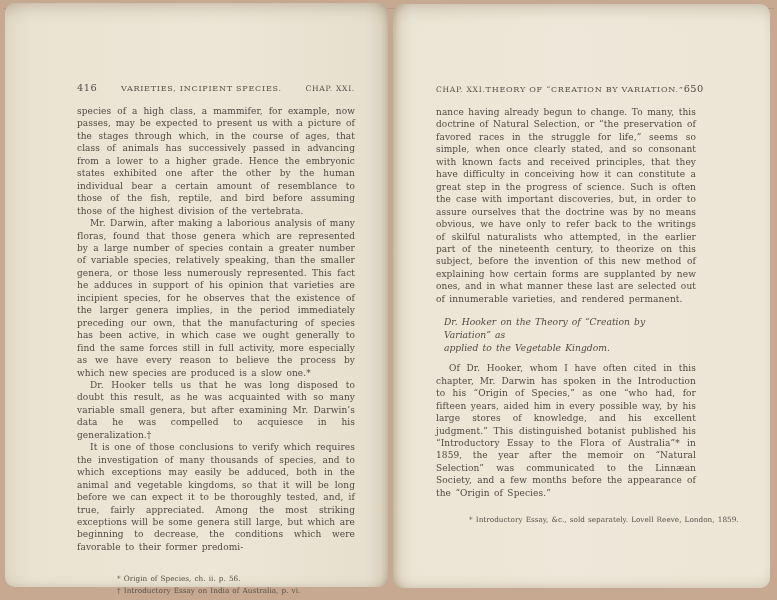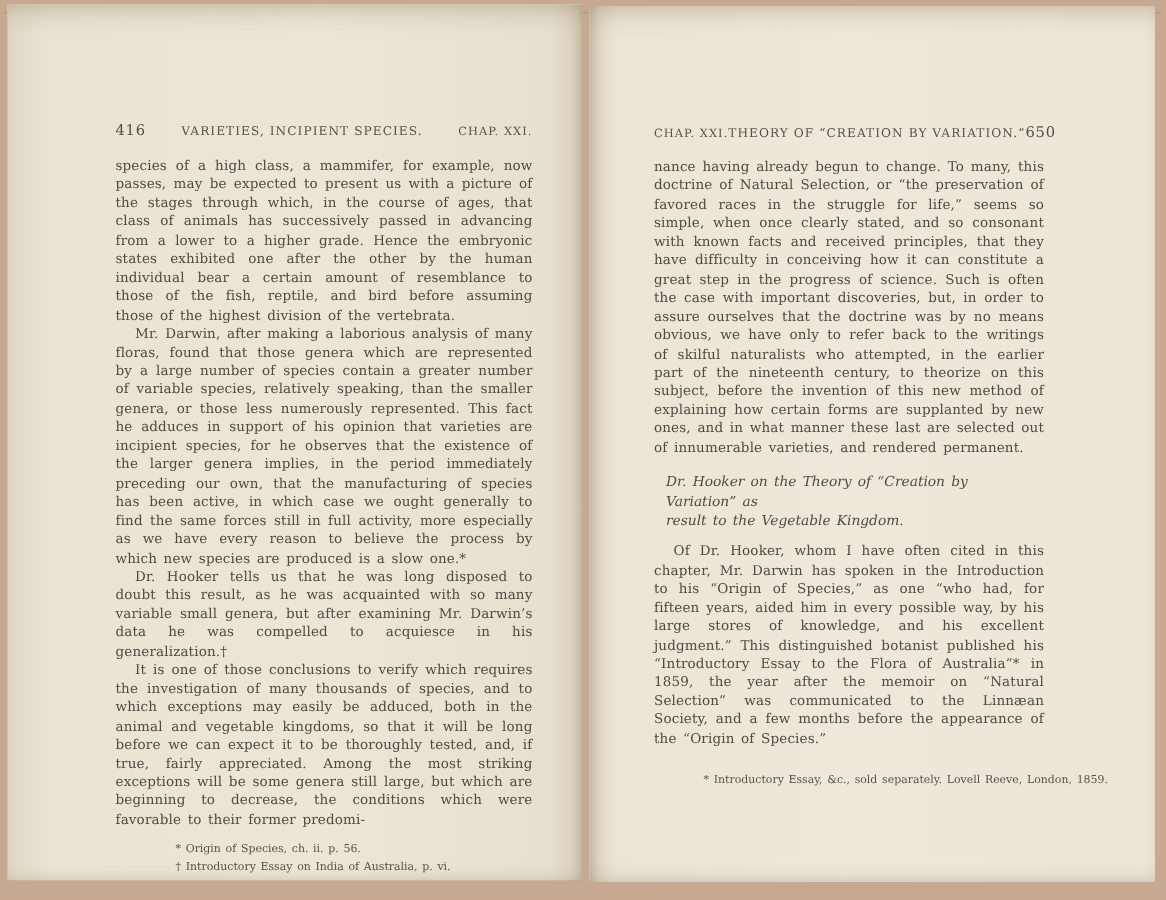--- a/index.html
+++ b/index.html
@@ -6,21 +6,21 @@
   body {
     width: 777px; height: 600px;
     background: #c7a992;
     position: relative;
     overflow: hidden;
     font-family: "DejaVu Serif", serif;
   }
   .page {
     position: absolute;
     color: #4f4b43;
-    border-radius: 0;
+    border-radius: 10px;
   }
   .page.left {
     left: 5px; top: 3px; width: 383px; height: 584px;
     background: linear-gradient(to right, #e0d8c4 0%, #e9e3d2 7%, #ebe6d6 55%, #e6e0cf 94%, #d9cfba 100%);
     box-shadow: inset 0 16px 16px -12px rgba(120,95,70,.30), inset -5px 0 9px -5px rgba(110,85,60,.35), inset 0 -10px 12px -10px rgba(120,95,70,.18);
   }
   .page.right {
     left: 393px; top: 4px; width: 377px; height: 584px;
     background: linear-gradient(to right, #dcd3be 0%, #eae5d4 5%, #ede8d9 45%, #ebe6d6 100%);
     box-shadow: inset 0 16px 16px -12px rgba(120,95,70,.28), inset 6px 0 9px -5px rgba(110,85,60,.32), inset -3px -10px 12px -8px rgba(120,95,70,.20);
@@ -54,21 +54,21 @@
   .section-heading {
     font-style: italic;
     text-align: left;
     font-size: 9.2px;
     line-height: 13px;
     word-spacing: 1.2px;
     margin: 10px 8px 8px 8px;
   }
 
   .footnotes {
-    margin-top: 7px;
+    margin-top: 20px;
     font-size: 7.3px;
     line-height: 11.2px;
     color: #565149;
     word-spacing: 0.8px;
   }
   .page.left  .footnotes { margin-left: 40px; }
   .page.right .footnotes { margin-left: 33px; margin-top: 15px; }
   .footnotes div { white-space: nowrap; }
 </style>
 </head>
@@ -100,21 +100,21 @@
   <div class="inner">
     <div class="running-head">
       <span>CHAP. XXI.</span>
       <span class="rtitle">THEORY OF “CREATION BY VARIATION.”</span>
       <span class="folio">650</span>
     </div>
     <div class="bodytext">
       <p>nance having already begun to change.  To many, this doctrine of Natural Selection, or “the preservation of favored races in the struggle for life,” seems so simple, when once clearly stated, and so consonant with known facts and received principles, that they have difficulty in conceiving how it can constitute a great step in the progress of science. Such is often the case with important discoveries, but, in order to assure ourselves that the doctrine was by no means obvious, we have only to refer back to the writings of skilful naturalists who attempted, in the earlier part of the nineteenth century, to theorize on this subject, before the invention of this new method of explaining how certain forms are supplanted by new ones, and in what manner these last are selected out of innumerable varieties, and rendered permanent.</p>
       <div class="section-heading">
         <div>Dr. Hooker on the Theory of “Creation by Variation” as</div>
-        <div>result to the Vegetable Kingdom.</div>
+        <div>applied to the Vegetable Kingdom.</div>
       </div>
       <p class="indent">Of Dr. Hooker, whom I have often cited in this chapter, Mr. Darwin has spoken in the Introduction to his “Origin of Species,” as one “who had, for fifteen years, aided him in every possible way, by his large stores of knowledge, and his excellent judgment.”  This distinguished botanist published his “Introductory Essay to the Flora of Australia”* in 1859, the year after the memoir on “Natural Selection” was communicated to the Linnæan Society, and a few months before the appearance of the “Origin of Species.”</p>
     </div>
     <div class="footnotes">
       <div>* Introductory Essay, &amp;c., sold separately.   Lovell Reeve, London, 1859.</div>
     </div>
   </div>
 </div>
 
 </body></html>

